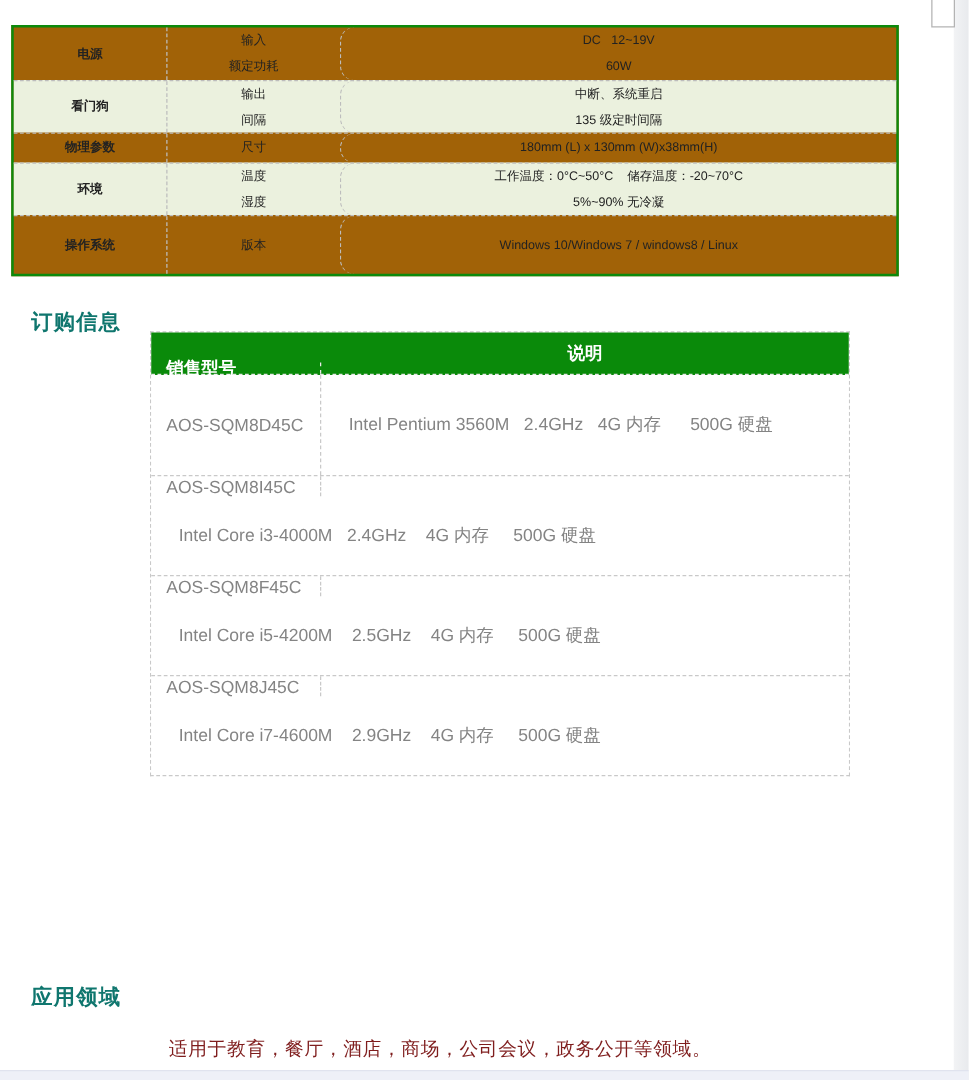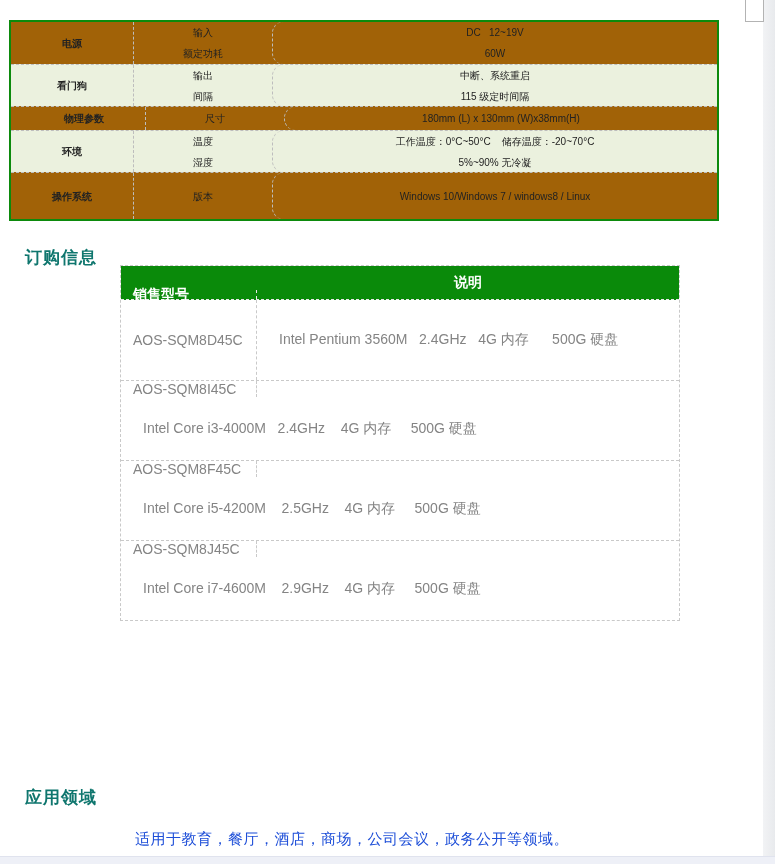--- a/index.html
+++ b/index.html
@@ -29,21 +29,21 @@
   
   .spec-table {
     position:absolute; left:9px; top:20px; width:710px;
     border:2px solid #0c8a0c; background:#a16207;
     font-size:10px; line-height:21px;
   }
   .spec-row { display:flex; align-items:stretch; }
   .spec-row + .spec-row { border-top:1px dashed #bdbdbd; }
   .spec-row.shaded { background:#ebf1de; }
   .spec-row.h2 { height:42px; }
-  .spec-row.h1s { height:24px;padding-left:12px; }
+  .spec-row.h1s { height:24px; }
   .spec-row.h1l { height:47px; }
   .spec-cell {
     display:flex; flex-direction:column; justify-content:center;
     align-items:center; text-align:center; white-space:pre-wrap;
   }
   .spec-cat { width:122px; font-weight:bold; }
   .spec-param { width:139px; border-left:1px dashed #bdbdbd; }
   .spec-val { flex:1; border-left:1px dashed #bdbdbd;border-radius:11px; }
 
   
@@ -81,21 +81,21 @@
     border-right:1px dashed #c9c9c9;
   }
   .order-row .cell-desc {
     flex:1; display:flex; align-items:center; padding-left:22px;
     white-space:pre-wrap;
   }
 
   
   .apply-text {
     position:absolute; left:135px; top:830px;
-    font-size:15px; color:#1d4ed8; letter-spacing:0.5px;
+    font-size:15px; color:#7f1d1d; letter-spacing:0.5px;
     white-space:pre-wrap;
   }
 </style>
 </head>
 <body>
 
 <div class="scroll-track"></div>
 <div class="scroll-corner-box"></div>
 <div class="bottom-strip"></div>
 
@@ -114,21 +114,21 @@
   </div>
 
   <div class="spec-row h2 shaded">
     <div class="spec-cell spec-cat">看门狗</div>
     <div class="spec-cell spec-param">
       <div>输出</div>
       <div>间隔</div>
     </div>
     <div class="spec-cell spec-val">
       <div>中断、系统重启</div>
-      <div>115 级定时间隔</div>
+      <div>135 级定时间隔</div>
     </div>
   </div>
 
   <div class="spec-row h1s">
     <div class="spec-cell spec-cat">物理参数</div>
     <div class="spec-cell spec-param">尺寸</div>
     <div class="spec-cell spec-val">180mm (L) x 130mm (W)x38mm(H)</div>
   </div>
 
   <div class="spec-row h2 shaded">

